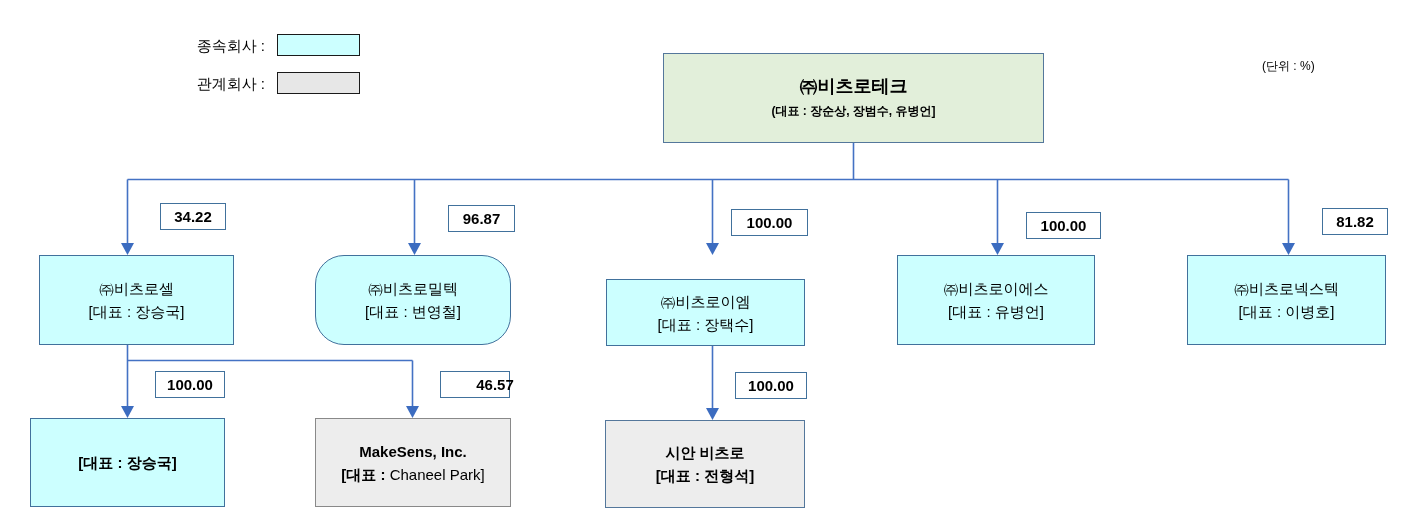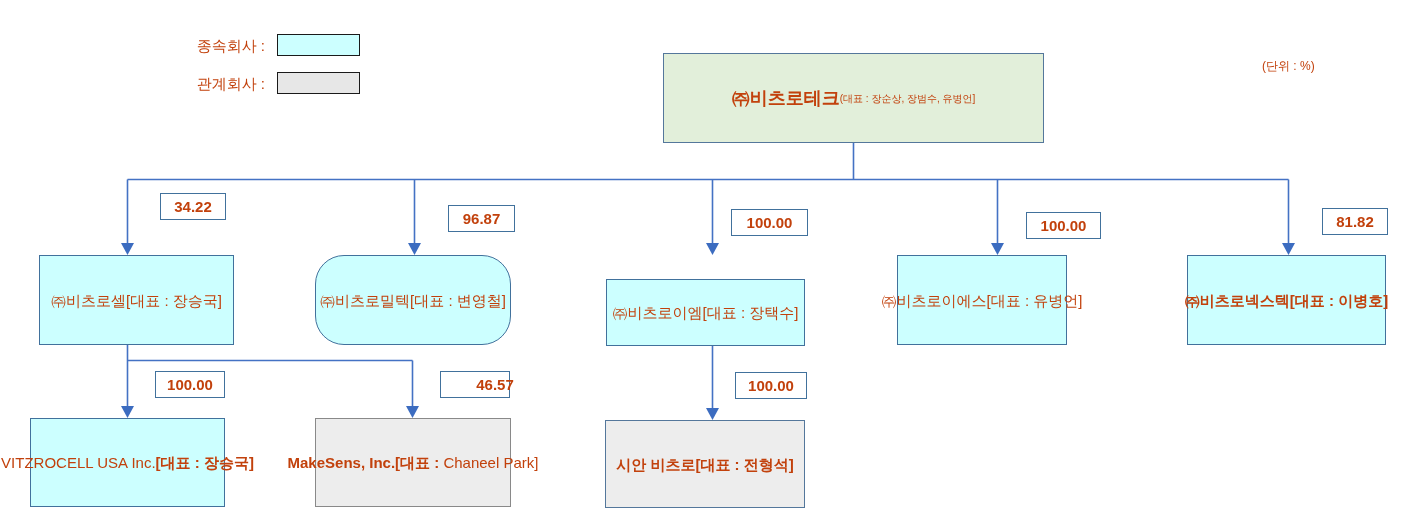--- a/index.html
+++ b/index.html
@@ -1,30 +1,30 @@
 <!DOCTYPE html>
 <html><head>
 <meta charset="utf-8">
 <style>
   html,body{margin:0;padding:0;background:#fff;}
   .canvas{
     position:relative;width:1411px;height:519px;background:#ffffff;overflow:hidden;
-    font-family:"Liberation Sans","DejaVu Sans",sans-serif;color:#c2410c;
+    font-family:"Liberation Sans","DejaVu Sans",sans-serif;color:#000000;
   }
   svg.connectors{position:absolute;left:0;top:0;width:1411px;height:519px;z-index:0;}
   .node{
-    position:absolute;z-index:1;display:flex;flex-direction:row;
+    position:absolute;z-index:1;display:flex;flex-direction:column;
     align-items:center;justify-content:center;text-align:center;
     font-size:15px;line-height:23px;box-sizing:border-box;
   }
   .node .nm{white-space:nowrap;}
   .node .ceo{white-space:nowrap;}
   .root-node{background:#E2EFDA;border:1.6px solid #54779B;}
   .root-node .nm{font-size:18px;font-weight:700;line-height:27px;}
-  .root-node .ceo{font-size:10px;font-weight:400;}
+  .root-node .ceo{font-size:12px;font-weight:700;}
   .subsidiary{background:#CCFFFF;border:1.6px solid #41719C;}
   .affiliate{background:#EDEDED;border:1.6px solid #54779B;}
   .gray-border{border-color:#898989;}
   .bold{font-weight:700;}
   .pct{
     position:absolute;z-index:1;background:#ffffff;border:1.5px solid #41719C;
     height:27px;display:flex;align-items:center;justify-content:center;
     font-size:15px;font-weight:700;box-sizing:border-box;
   }
   .legend{position:absolute;z-index:1;}
@@ -72,53 +72,52 @@
     <span class="swatch swatch-gray" style="left:277px;top:72px;"></span>
   </div>
 
   <div class="unit-note" style="left:1262px;top:58px;">(단위 : %)</div>
 
   <div class="node root-node" style="left:663px;top:53px;width:381px;height:90px;">
     <div class="nm">㈜비츠로테크</div>
     <div class="ceo">(대표 : 장순상, 장범수, 유병언]</div>
   </div>
 
-  <div class="pct" style="left:160px;top:193px;width:66px;">34.22</div>
+  <div class="pct" style="left:160px;top:203px;width:66px;">34.22</div>
   <div class="pct" style="left:448px;top:205px;width:67px;text-align:center;">96.87</div>
   <div class="pct" style="left:731px;top:209px;width:77px;">100.00</div>
   <div class="pct" style="left:1026px;top:212px;width:75px;">100.00</div>
   <div class="pct" style="left:1322px;top:208px;width:66px;">81.82</div>
 
   <div class="node subsidiary" style="left:30px;top:255px;width:195px;height:90px;margin-left:9px;">
     <div class="nm">㈜비츠로셀</div>
     <div class="ceo">[대표 : 장승국]</div>
   </div>
   <div class="node subsidiary" style="left:315px;top:255px;width:196px;height:90px;border-radius:29px;">
     <div class="nm">㈜비츠로밀텍</div>
     <div class="ceo">[대표 : 변영철]</div>
   </div>
   <div class="node subsidiary" style="left:606px;top:255px;width:199px;height:67px;margin-top:24px;">
     <div class="nm">㈜비츠로이엠</div>
     <div class="ceo">[대표 : 장택수]</div>
   </div>
-  <div class="node subsidiary" style="left:897px;top:255px;width:170px;height:90px;">
+  <div class="node subsidiary" style="left:897px;top:255px;width:198px;height:90px;">
     <div class="nm">㈜비츠로이에스</div>
     <div class="ceo">[대표 : 유병언]</div>
   </div>
-  <div class="node subsidiary" style="left:1187px;top:255px;width:199px;height:90px;font-weight:bold;">
+  <div class="node subsidiary" style="left:1187px;top:255px;width:199px;height:90px;">
     <div class="nm">㈜비츠로넥스텍</div>
     <div class="ceo">[대표 : 이병호]</div>
   </div>
 
   <div class="pct" style="left:155px;top:371px;width:70px;">100.00</div>
   <div class="pct" style="left:440px;top:371px;width:70px;padding-left:40px;">46.57</div>
   <div class="pct" style="left:735px;top:372px;width:72px;">100.00</div>
 
   <div class="node subsidiary" style="left:30px;top:418px;width:195px;height:89px;">
-    <div class="nm">VITZROCELL USA Inc.</div>
     <div class="ceo bold">[대표 : 장승국]</div>
   </div>
   <div class="node affiliate gray-border" style="left:315px;top:418px;width:196px;height:89px;">
     <div class="nm bold">MakeSens, Inc.</div>
     <div class="ceo"><span class="bold">[대표 : </span><span>Chaneel Park]</span></div>
   </div>
   <div class="node affiliate" style="left:605px;top:420px;width:200px;height:88px;">
     <div class="nm bold">시안 비츠로</div>
     <div class="ceo bold">[대표 : 전형석]</div>
   </div>

